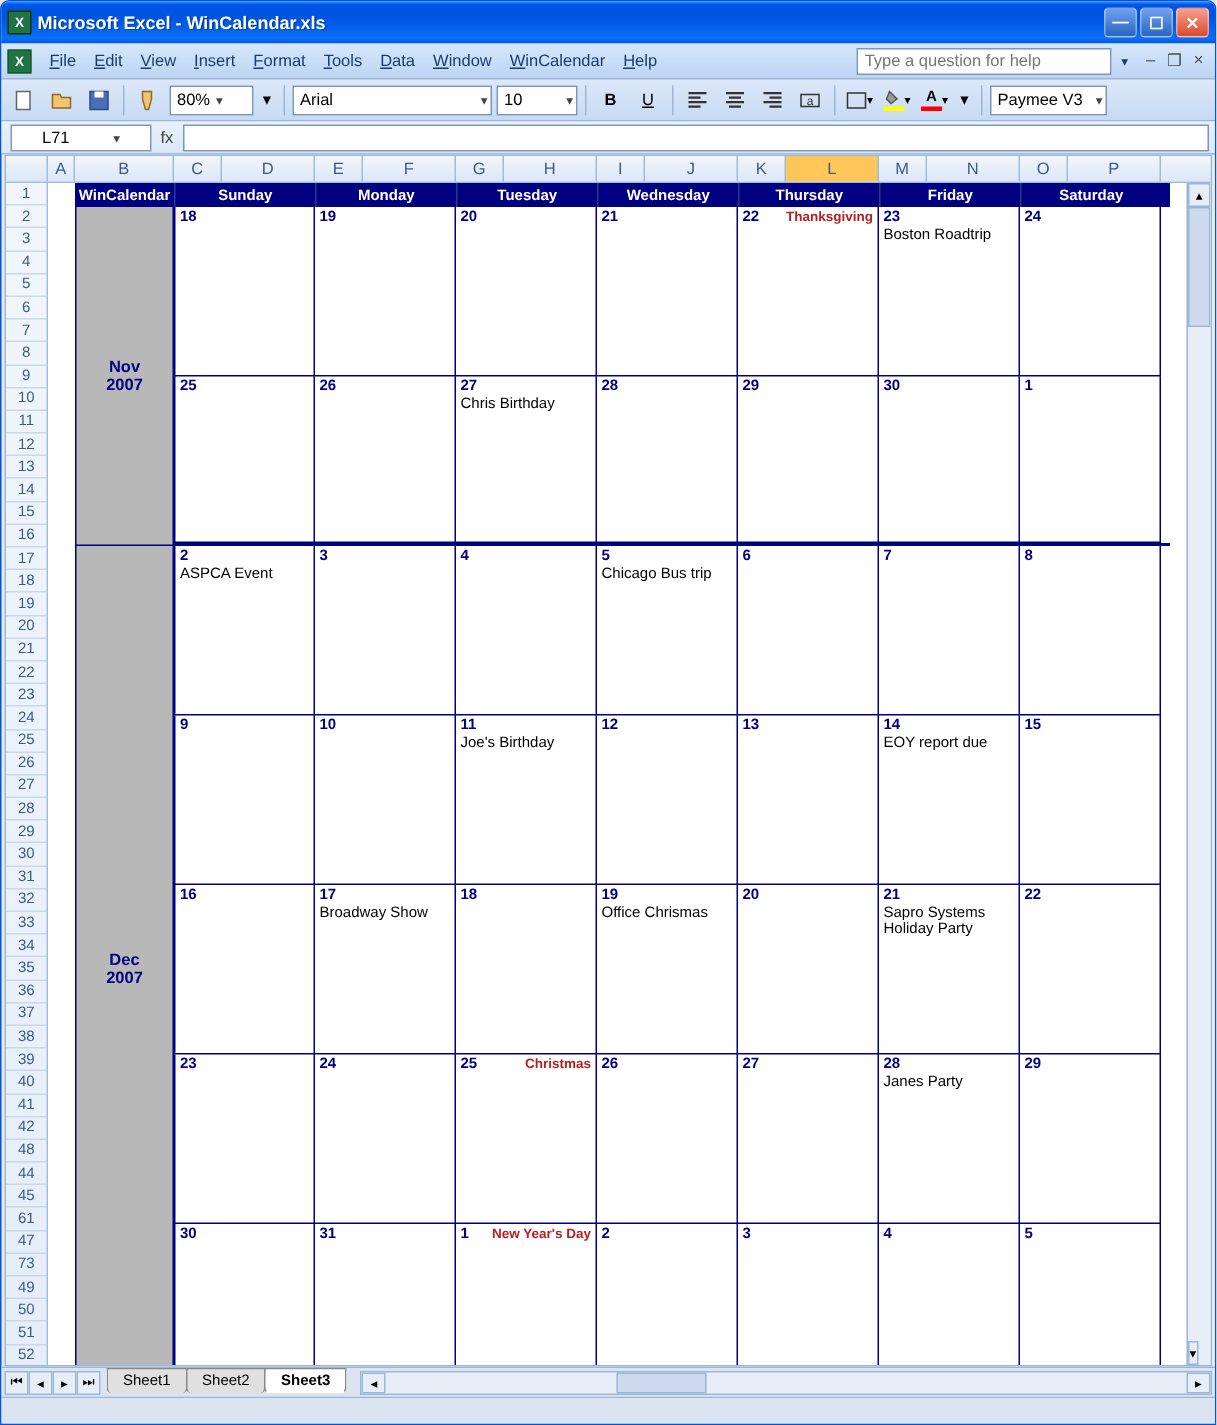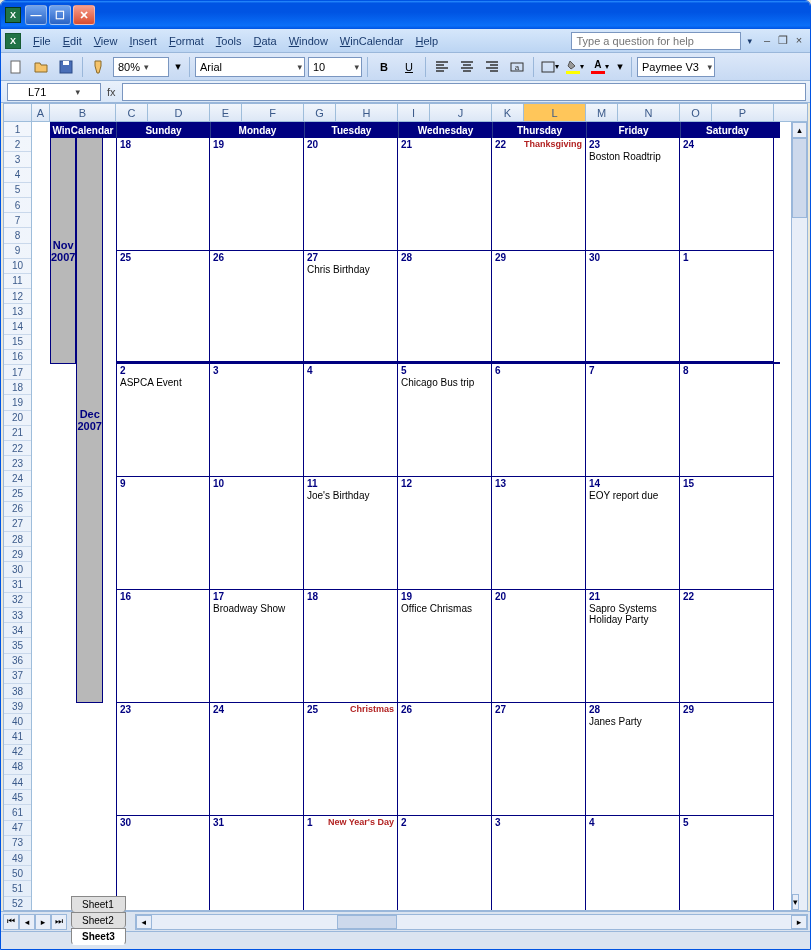--- a/index.html
+++ b/index.html
@@ -66,21 +66,21 @@
 .ch.sel{ background:#ffc65a;}
 .grid-body{ flex:1; display:flex; overflow:hidden;}
 .row-headers{ width:28px; background:linear-gradient(to bottom,#f2f6fc,#e5eef9); border-right:1px solid #9ebddb;}
 .rh{ height:15.2px; border-bottom:1px solid #c9d8eb; font-size:10px; color:#3b5a8a; text-align:center; display:flex; align-items:center; justify-content:center;}
 .grid-cells{ flex:1; position:relative; overflow:hidden;}
 .cal-outer{ position:absolute; left:18px; top:0; width:730px;}
 .cal-head{ display:flex; height:16px; background:#000080; color:#fff; font-size:10px; font-weight:bold;}
 .cal-head .month-col{ width:66px; display:flex; align-items:center; justify-content:center;}
 .cal-head .day-col{ width:94px; border-left:1px solid #2a3a8a; display:flex; align-items:center; justify-content:center;}
 .cal-grid{ display:flex;}
-.month-side{ width:66px; display:flex; }
+.month-side{ width:66px; display:flex; flex-direction:column;}
 .month-block{ background:#b8b8b8; border:1px solid #000080; border-top:none; display:flex; align-items:center; justify-content:center; color:#000080; font-weight:bold; font-size:11px; text-align:center;}
 .weeks{ flex:1;}
 .week-row{ display:flex; height:113px;}
 .day-cell{ width:94px; border-right:1px solid #000080; border-bottom:1px solid #000080; position:relative; padding:1px 3px; font-size:10px;}
 .day-cell.first{ border-left:1px solid #000080;}
 .day-num{ color:#000080; font-weight:bold; font-size:10px;}
 .day-num.other{ color:#000080;}
 .evt-holiday{ color:#b22222; font-size:9px; font-weight:bold; position:absolute; top:1px; right:3px;}
 .evt-text{ color:#000; font-size:10px; margin-top:1px;}
 .border-double{ border-bottom:2px solid #000080;}
@@ -90,31 +90,32 @@
 .tab{ padding:2px 10px; background:#e0e0e0; border:1px solid #888; border-bottom:none; border-radius:0 0 4px 4px; font-size:10px; cursor:pointer; margin-right:-1px; transform:translateY(-1px);}
 .tab.active{ background:#fff; font-weight:bold; border-bottom:1px solid #fff;}
 .hscroll{ flex:1; margin-left:10px; height:16px; background:#e8eef8; border:1px solid #9ab7da; position:relative;}
 .hscroll .thumb{ position:absolute; left:30%; width:60px; height:100%; background:#cdd9ec; border:1px solid #9ab7da;}
 .hscroll .arr{ position:absolute; width:16px; height:100%; background:#e8eef8; border:1px solid #9ab7da; display:flex; align-items:center; justify-content:center; font-size:9px;}
 .hscroll .arr.l{left:0;} .hscroll .arr.r{right:0;}
 .vscroll{ position:absolute; right:0; top:18px; bottom:0; width:16px; background:#e8eef8; border-left:1px solid #9ab7da;}
 .vscroll .arr{ height:16px; background:#e8eef8; border:1px solid #9ab7da; display:flex; align-items:center; justify-content:center; font-size:9px;}
 .vscroll .thumb{ position:absolute; top:16px; height:80px; width:100%; background:#cdd9ec; border:1px solid #9ab7da;}
 .statusbar{ height:18px; background:#dbe4f0; border-top:1px solid #9ab7da;}
-.tb-combo-wide{ width:110px;text-align:center; }
+.tb-combo-wide{ width:133px;text-align:center; }
 .tb-combo-md{ width:54px; }
 .tb-combo-zoom{ width:56px; }
 </style>
 </head>
 <body>
 
 <div class="window">
 
   <div class="titlebar">
     <div class="app-icon">X</div>
+    <div class="title">Microsoft Excel - WinCalendar.xls</div>
     <div class="winbtns">
       <div class="winbtn wb-min">—</div>
       <div class="winbtn wb-max">☐</div>
       <div class="winbtn wb-close">✕</div>
     </div>
   </div>
 
   <div class="menubar">
     <div class="sys-icon">X</div>
     <div id="menu-items" style="display: flex;">
@@ -531,21 +532,21 @@
     </div>
   </div>
 
   <div class="sheet-tabs">
     <div class="nav-btns">
       <div class="nav-btn">⏮</div>
       <div class="nav-btn">◂</div>
       <div class="nav-btn">▸</div>
       <div class="nav-btn">⏭</div>
     </div>
-    <div id="sheet-tabs" style="display:flex;flex-direction:column;">
+    <div id="sheet-tabs" style="display:flex;">
         <div class="tab">Sheet1</div>
         <div class="tab">Sheet2</div>
         <div class="tab active">Sheet3</div>
       </div>
     <div class="hscroll">
       <div class="arr l">◂</div>
       <div class="thumb"></div>
       <div class="arr r">▸</div>
     </div>
   </div>

